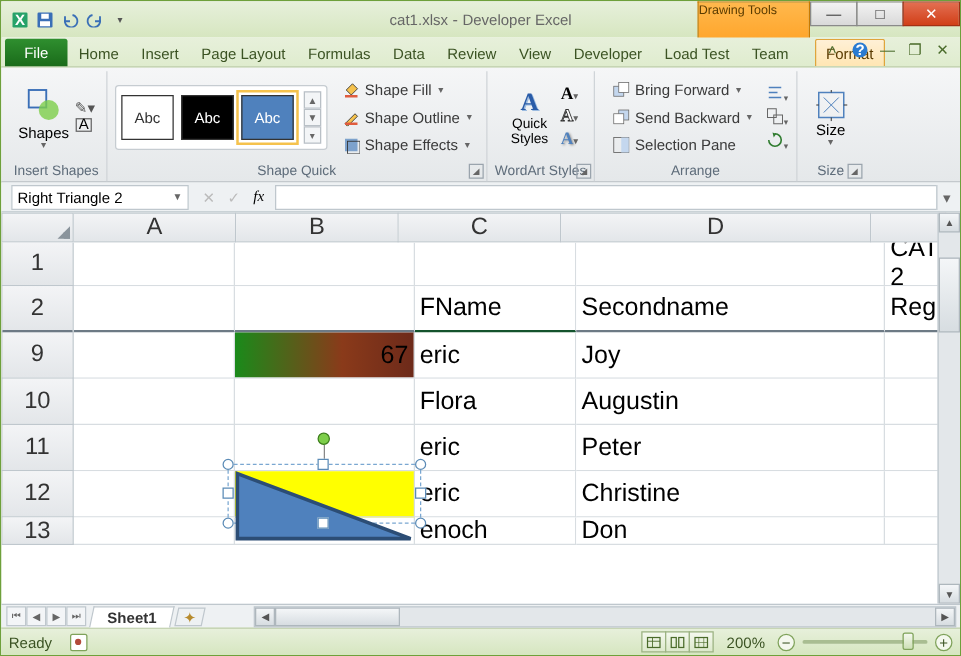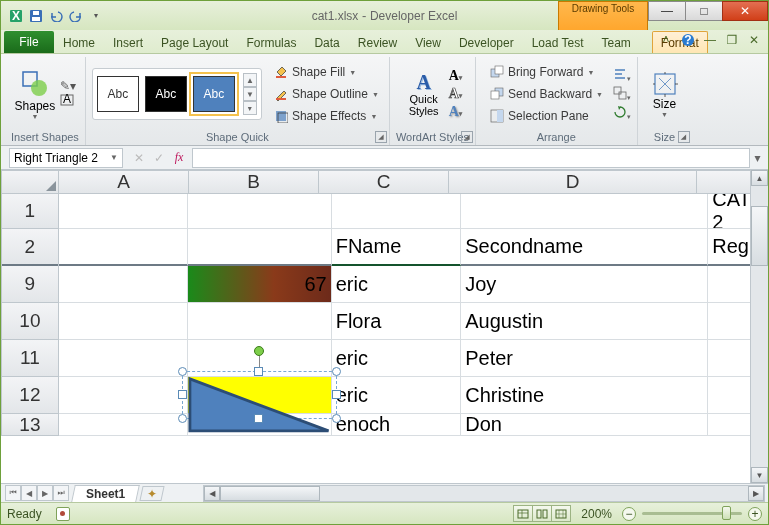--- a/index.html
+++ b/index.html
@@ -2,21 +2,21 @@
 <html><head>
 <meta charset="utf-8">
 <style>
   *{box-sizing:border-box;margin:0;padding:0;font-family:"Segoe UI",Tahoma,sans-serif;font-size:12px;-webkit-user-select:none;user-select:none}
   body{background:#fff;width:769px;height:525px;overflow:hidden;border:1px solid #6ea03b;display:flex;flex-direction:column}
   
   .titlebar{height:29px;background:linear-gradient(#e7f0db,#d6e6c0);display:flex;align-items:center;position:relative}
   .qat{display:flex;align-items:center;gap:2px;padding-left:6px}
   .qat-item{width:18px;height:18px;display:flex;align-items:center;justify-content:center;border-radius:2px}
   .title-text{position:absolute;left:0;right:0;text-align:center;color:#666;font-size:13px;pointer-events:none}
-  .context-tab{position:absolute;right:120px;top:0;height:46px;width:90px;background:linear-gradient(#ffb84d,#ff9c1a);display:flex;flex-direction:column;align-items:center;justify-content:start;border:1px solid #c97a00;border-bottom:none}
+  .context-tab{position:absolute;right:120px;top:0;height:46px;width:90px;background:linear-gradient(#ffb84d,#ff9c1a);display:flex;flex-direction:column;align-items:flex-start;justify-content:start;border:1px solid #c97a00;border-bottom:none}
   .context-tab .ct-small{font-size:10px;color:#5a3b00;line-height:14px}
   .win-controls{position:absolute;right:0;top:0;display:flex}
   .win-btn{width:38px;height:20px;display:flex;align-items:center;justify-content:center;border:1px solid #8a8a8a;background:linear-gradient(#f3f3f3,#d9d9d9);color:#333;font-size:12px;margin-left:-1px}
   .win-btn.close{background:linear-gradient(#e36f52,#d13f18);color:#fff;width:46px;border-color:#a23014}
   
   .ribbon-tabs{height:24px;background:linear-gradient(#e7f0db,#dfecce);display:flex;align-items:end;padding-left:3px;border-bottom:1px solid #b6c9a0;gap:0;position:relative}
   .file-tab{background:linear-gradient(#2f8f2f,#1a6b1a);color:#fff;width:50px;height:22px;display:flex;align-items:center;justify-content:center;border-radius:2px 2px 0 0;font-size:12px}
   .rtab{height:22px;padding:0 8px;display:flex;align-items:center;color:#3b5323;border:1px solid transparent;border-bottom:none}
   .rtab.active{background:#f5f6f7;border-color:#b6c9a0;border-radius:2px 2px 0 0;color:#d97b00}
   .rtab.context{background:linear-gradient(#fff0d6,#ffe6b3);border:1px solid #e0a43b;border-bottom:none;color:#5a3b00}
@@ -35,24 +35,24 @@
   .swatch.blue{background:#4f81bd;color:#fff;outline:2px solid #f5c24d;outline-offset:2px}
   .gal-nav{display:flex;flex-direction:column;gap:0;margin-left:2px}
   .gal-nav div{width:14px;height:14px;border:1px solid #b9c0c6;background:#f3f5f7;font-size:8px;display:flex;align-items:center;justify-content:center;color:#666}
   .shape-cmds{display:flex;flex-direction:column;gap:2px;margin-left:4px}
   .scmd{display:flex;align-items:center;gap:4px;font-size:12px;color:#3a3a3a;height:20px;padding:0 4px;border-radius:2px}
   .wagallery{display:flex;gap:4px;align-items:center}
   .wa{width:18px;height:22px;font-family:"Times New Roman",serif;font-size:20px;font-weight:bold;display:flex;align-items:center;justify-content:center}
   .dlglaunch{width:12px;height:12px;border:1px solid #9aa4ad;font-size:7px;display:flex;align-items:center;justify-content:center;color:#666;position:absolute;right:2px;bottom:2px}
   
   .fbar{height:24px;border-bottom:1px solid #bfc7cd;display:flex;align-items:center;background:#eef1f3}
-  .namebox{width:114px;border:1px solid #bfc7cd;background:#fff;height:20px;margin:0 3px 0 8px;display:flex;align-items:center;padding:0 4px;font-size:12px}
+  .namebox{width:142px;border:1px solid #bfc7cd;background:#fff;height:20px;margin:0 3px 0 8px;display:flex;align-items:center;padding:0 4px;font-size:12px}
   .namebox .dd{margin-left:auto;color:#666;font-size:8px}
   .fbar-btns{display:flex;gap:2px;padding:0 4px}
-  .fbar-btns span{width:18px;height:18px;display:flex;align-items:center;justify-content:center;color:#be185d}
+  .fbar-btns span{width:18px;height:18px;display:flex;align-items:center;justify-content:center;color:#000000}
   .fx{font-style:italic;font-family:serif}
   .formula-input{flex:1;border:1px solid #bfc7cd;background:#fff;height:20px;margin-right:18px;padding:0 4px}
   .fbar-expand{width:16px;height:20px;border-left:1px solid #bfc7cd;display:flex;align-items:center;justify-content:center;background:#eef1f3;color:#666;position:absolute;right:3px}
   
   .grid-area{flex:1;display:flex;flex-direction:column;overflow:hidden;position:relative}
   .colheads{display:flex;height:24px}
   .selall{width:58px;background:linear-gradient(#f3f4f6,#e3e6e9);border:1px solid #bfc7cd;position:relative}
   .selall:after{content:"";position:absolute;right:2px;bottom:2px;border:5px solid transparent;border-right-color:#8a949c;border-bottom-color:#8a949c}
   .ch{background:linear-gradient(#f3f4f6,#e3e6e9);border:1px solid #bfc7cd;border-left:none;display:flex;align-items:center;justify-content:center;font-size:19px;color:#333}
   .ch.A{width:130px}.ch.B{width:130px}.ch.C{width:130px}.ch.D{width:248px}.ch.E{width:60px}

